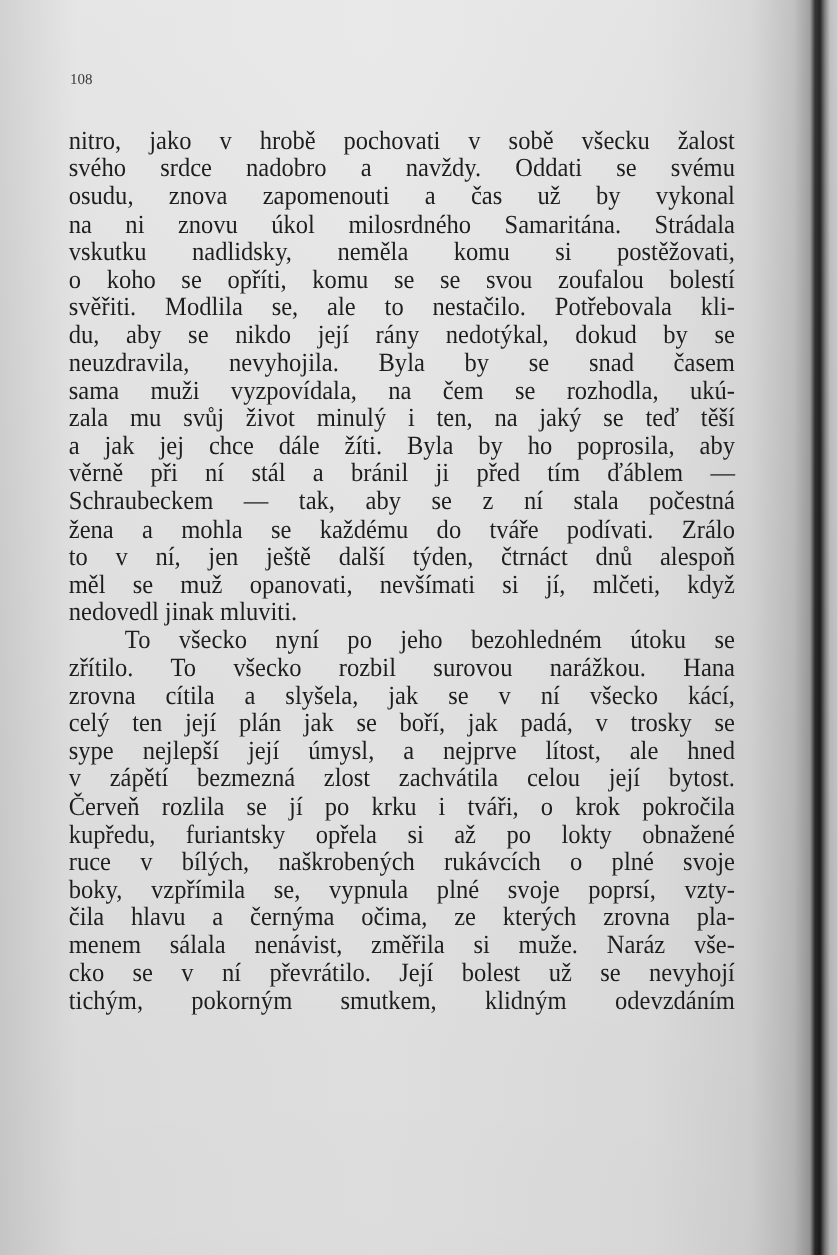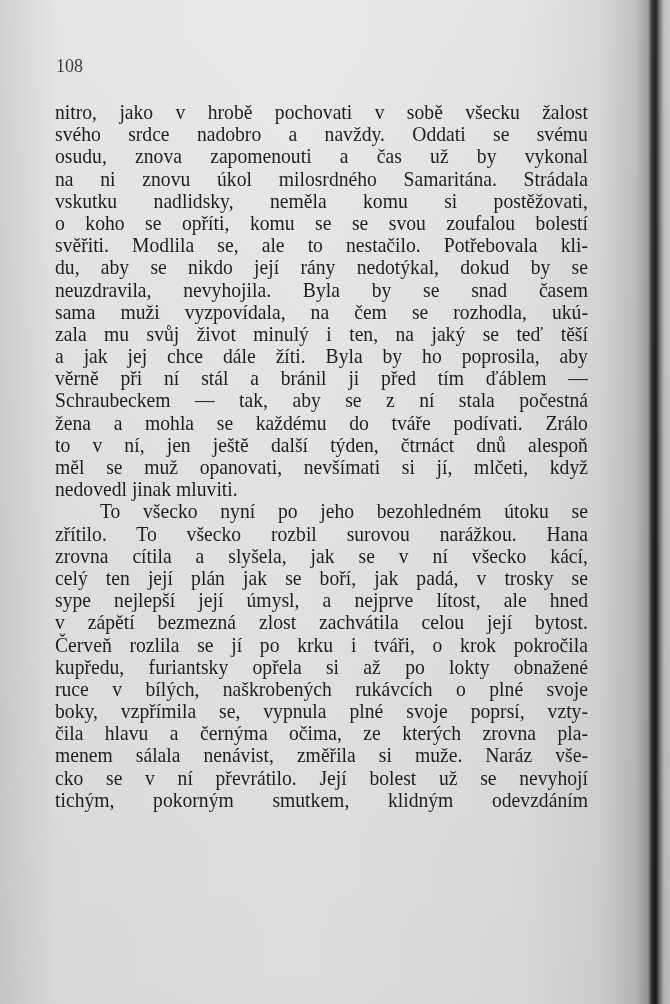--- a/index.html
+++ b/index.html
@@ -37,21 +37,21 @@
       position: absolute;
       inset: 0;
       background: linear-gradient(to bottom, rgba(255,255,255,0.06), rgba(0,0,0,0.03) 60%, rgba(0,0,0,0.05));
       pointer-events: none;
     }
     .page-number {
       position: absolute;
       left: 56px;
       top: 56px;
       font-family: "Liberation Serif", "DejaVu Serif", serif;
-      font-size: 18px;
+      font-size: 12px;
       color: #3a3a3a;
       letter-spacing: 0px;
     }
     .text-block {
       position: absolute;
       left: 55px;
       top: 101px;
       width: 570px;
       font-family: "Liberation Serif", "DejaVu Serif", serif;
       font-size: 21px;

